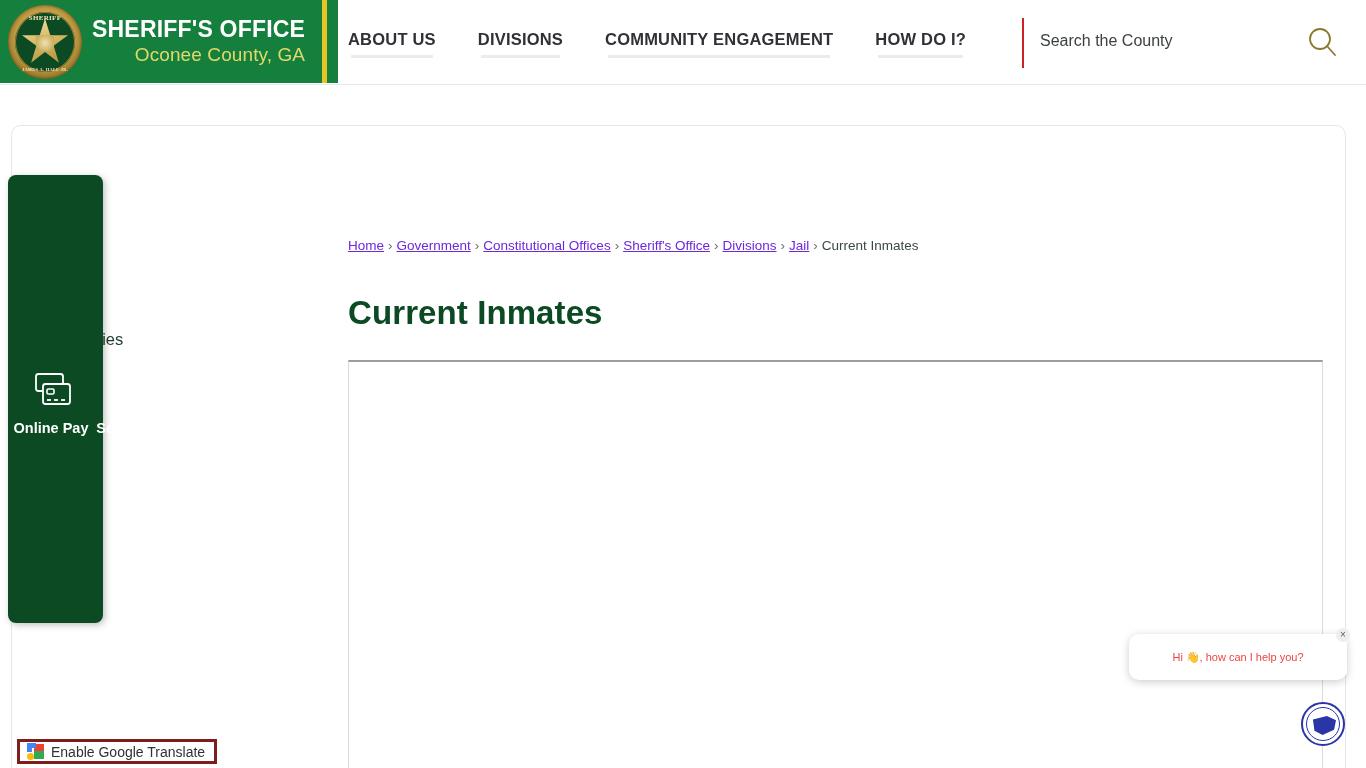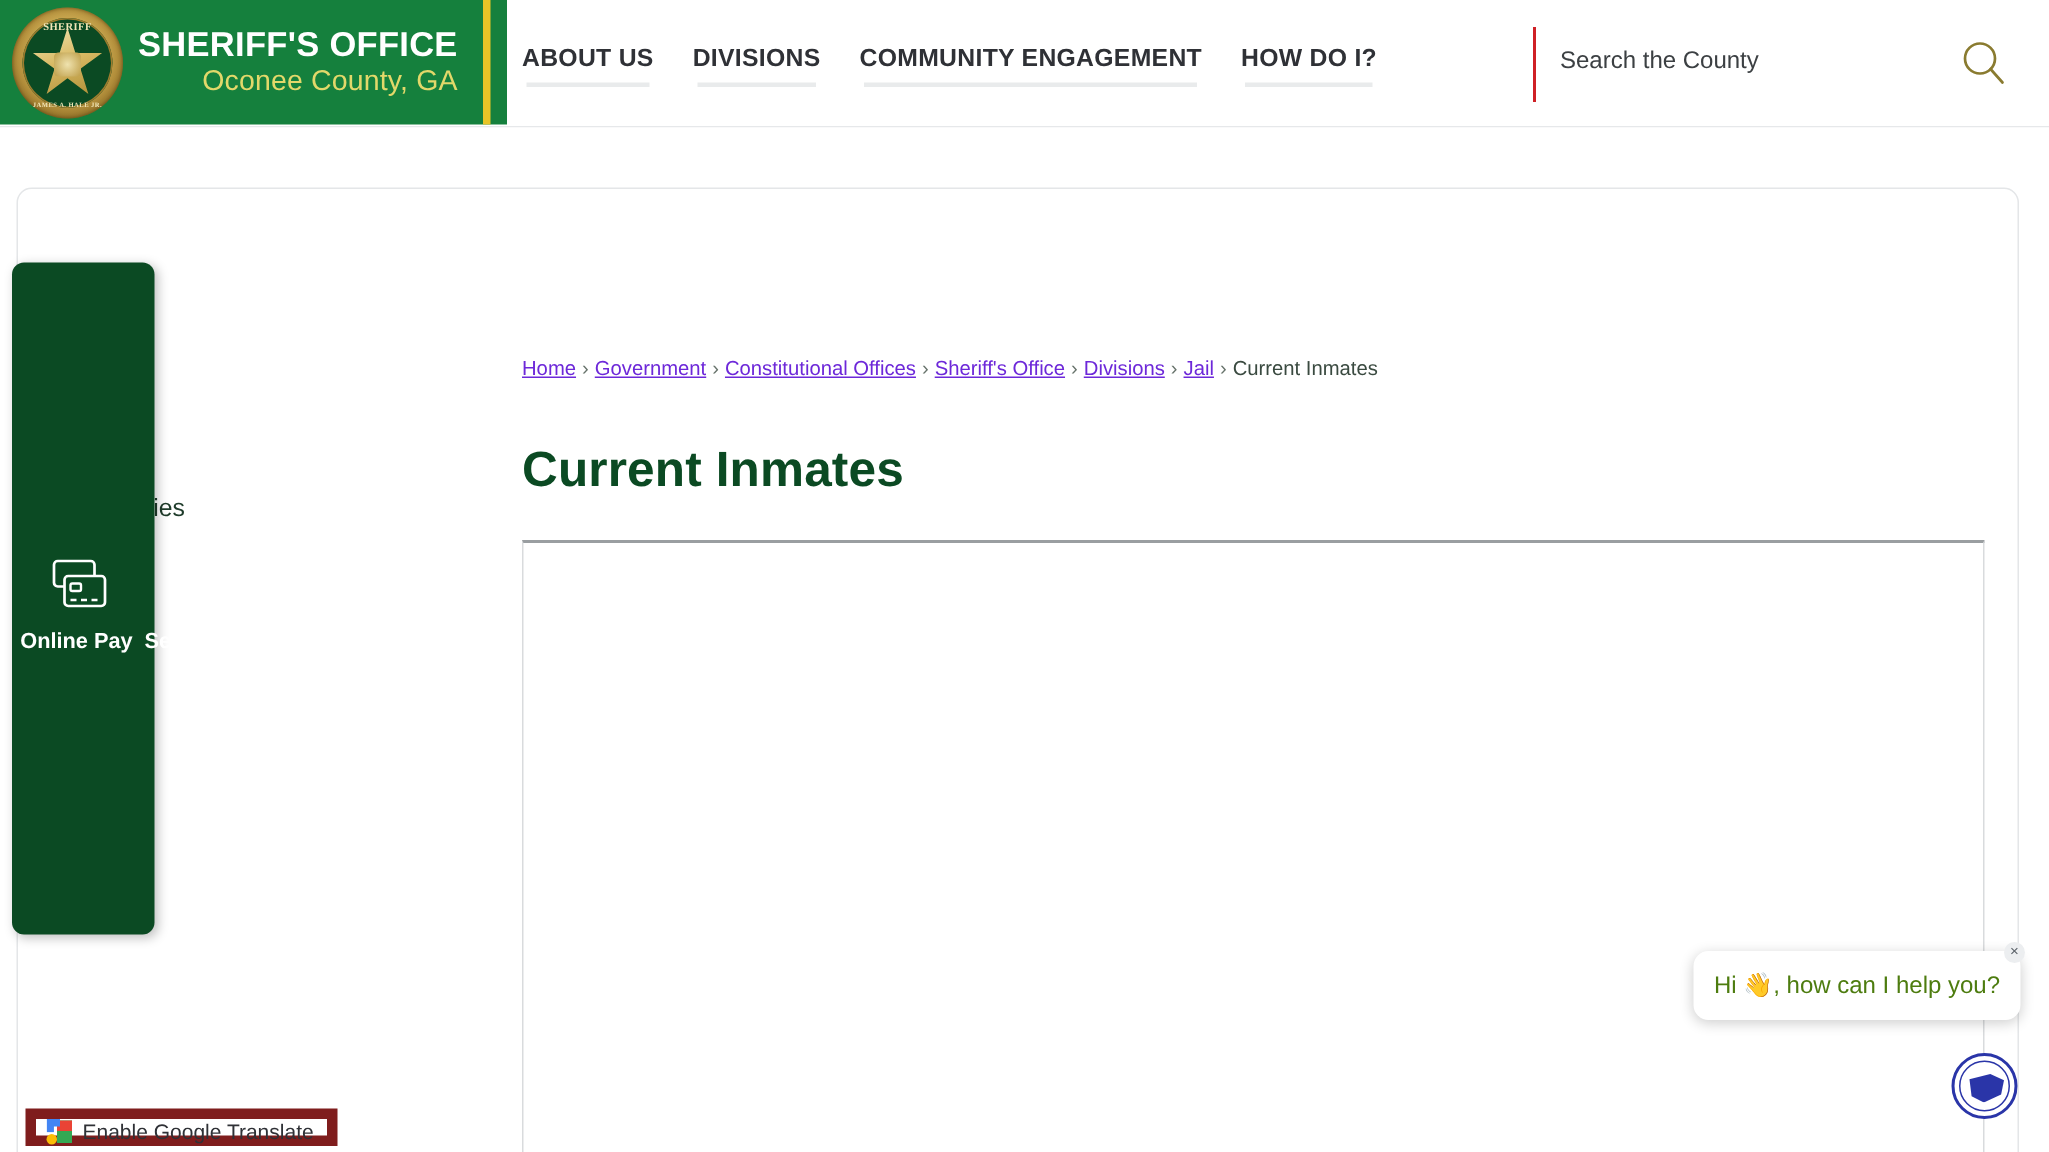--- a/index.html
+++ b/index.html
@@ -77,21 +77,21 @@
     letter-spacing: .2px; line-height: 27px;
   }
   .logo-line2 {
     color: #e2d86a; font-size: 19px; line-height: 24px;
     letter-spacing: .1px;
     text-align: right;
   }
 
   .nav {
     position: absolute; left: 348px; top: 30px;
-    display: flex; align-items: center; gap: 26px;
+    display: flex; align-items: center; gap: 42px;
   }
   .nav-item {
     font-size: 16.5px; font-weight: bold; color: #2f3136;
     letter-spacing: .2px; cursor: pointer;
     padding-bottom: 9px; position: relative;
     white-space: nowrap;
   }
   .nav-item::after {
     content: ""; position: absolute;
     left: 3px; right: 3px; bottom: 0; height: 3px;
@@ -187,22 +187,22 @@
     width: 975px; height: 420px;
     background: #ffffff;
     border: 1px solid #d9dbdd;
     border-top: 2px solid #9a9ea1;
   }
 
   
   .translate-bar {
     position: absolute; left: 17px; top: 739px;
     height: 25px; padding: 0 9px 0 7px;
-    background: #ffffff; border: 7px solid #7f1d1d;
-    display: flex; align-items: flex-start; gap: 7px;
+    background: #ffffff; border: 3px solid #7f1d1d;
+    display: flex; align-items: center; gap: 7px;
     cursor: pointer; z-index: 40;
   }
   .gt-icon {
     width: 17px; height: 17px; position: relative; flex: 0 0 auto;
   }
   .gt-icon .blue {
     position: absolute; left: 0; top: 0;
     width: 9px; height: 9px; background: #4285f4;
     clip-path: polygon(0 0,100% 0,100% 55%,55% 55%,55% 100%,0 100%);
   }
@@ -222,21 +222,21 @@
 
   
   .chat-bubble {
     position: absolute; left: 1129px; top: 634px;
     width: 218px; height: 46px;
     background: #ffffff; border-radius: 10px;
     box-shadow: 0 2px 9px rgba(0,0,0,.20);
     display: flex; align-items: center; justify-content: center;
     z-index: 45; cursor: pointer;
   }
-  .chat-text { font-size: 16px; color: #4d7c0f; white-space: nowrap; }
+  .chat-text { font-size: 11px; color: #ef4444; white-space: nowrap; }
   .chat-close {
     position: absolute; left: 1336px; top: 628px;
     width: 14px; height: 14px; border-radius: 50%;
     background: #eceef0; color: #5a6168;
     font-size: 10px; line-height: 14px; text-align: center;
     cursor: pointer; z-index: 46; border: none;
     font-family: "Liberation Sans", sans-serif;
   }
   .seal {
     position: absolute; left: 1301px; top: 702px;

